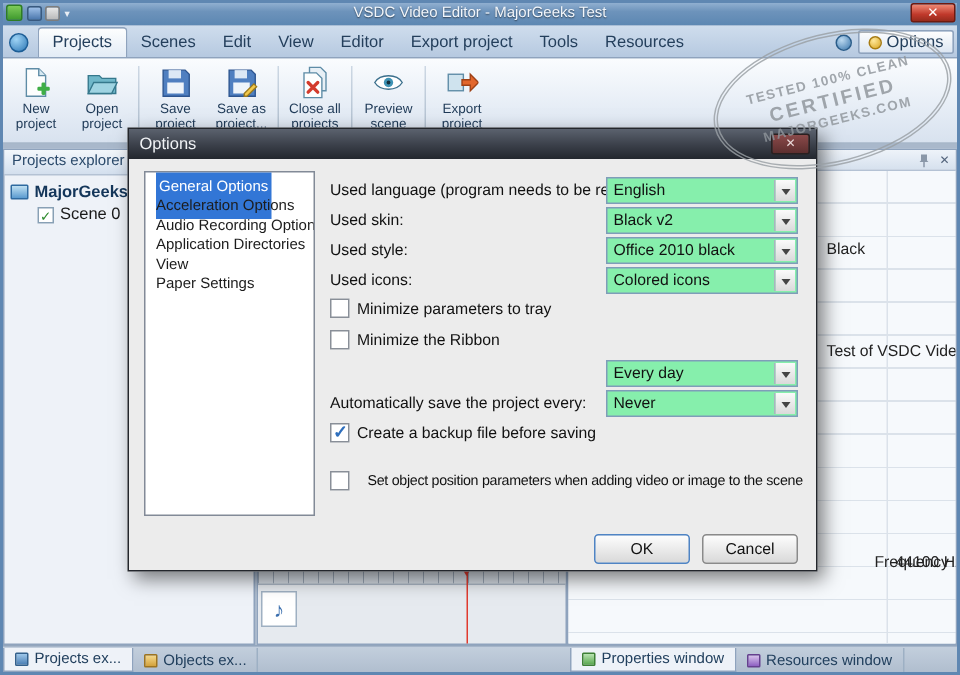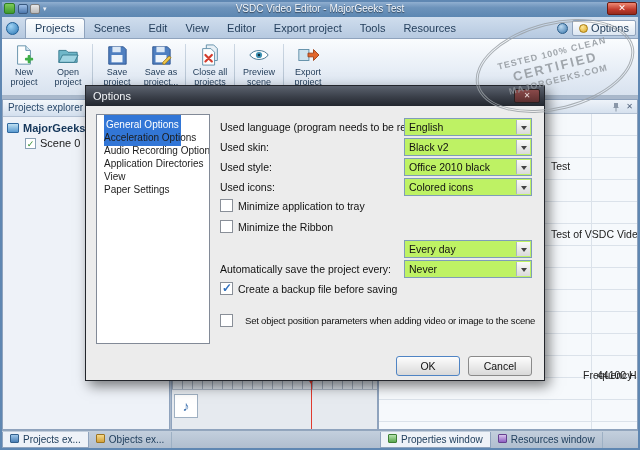--- a/index.html
+++ b/index.html
@@ -84,21 +84,21 @@
   .tl-ruler { height:11px; background:repeating-linear-gradient(to right,#9aa7b6 0 1px,#d6dde5 1px 10px); border-bottom:1px solid #aab6c4; }
   .tl-track { position:absolute; left:2px; top:15px; width:24px; height:24px; background:#fff; border:1px solid #9fb0c2; color:#3b6fae; font-size:14px; text-align:center; line-height:22px; }
   .tl-track::before { content:"♪"; }
   .playhead { position:absolute; left:139px; top:0; bottom:0; width:1px; background:#e03b2f; }
   .playhead::before { content:""; position:absolute; top:0; left:-3px; border-left:3px solid transparent; border-right:3px solid transparent; border-top:5px solid #e03b2f; }
 
   
   .bottombar { position:absolute; left:0; right:0; bottom:0; height:20px; background:linear-gradient(#c3cfdd,#aebccd); border-top:1px solid #93a6bd; z-index:2; }
   .bgroup-left { position:absolute; left:2px; top:1px; display:flex; }
   .bgroup-right { position:absolute; left:380px; top:1px; display:flex; }
-  .btab { display:flex; align-items:flex-start; gap:4px; padding:2px 7px; font-size:10px; color:#22405e; height:16px; border-right:1px solid #9db0c4; white-space:nowrap; }
+  .btab { display:flex; align-items:center; gap:4px; padding:2px 7px; font-size:10px; color:#22405e; height:16px; border-right:1px solid #9db0c4; white-space:nowrap; }
   .btab.active { background:#eef2f8; border:1px solid #8fa3bd; border-top:none; }
   .ticon { width:9px; height:9px; border-radius:1px; flex:none; }
   .ticon-projects { background:linear-gradient(#9ec7ea,#4b7fb5); border:1px solid #33608c; }
   .ticon-objects { background:linear-gradient(#f5d98c,#d3a23c); border:1px solid #9d7420; }
   .ticon-props { background:linear-gradient(#b9e3b2,#5aa84f); border:1px solid #3d7f35; }
   .ticon-res { background:linear-gradient(#d8c3ec,#8e5fc2); border:1px solid #66408f; }
 
   
   .dialog { position:absolute; left:85px; top:85px; width:460px; height:296px; background:#ececec;
     border:1px solid #23262c; box-shadow:4px 5px 12px rgba(0,0,0,.5); z-index:10; overflow:hidden; }
@@ -108,21 +108,21 @@
     background:linear-gradient(#8a4a4a,#5d2f2f); border:1px solid #2a2020; border-radius:2px;
     color:#ecdcdc; font-size:8px; line-height:12px; text-align:center; }
   .dlg-close::before { content:"✕"; }
   .dlg-body { position:absolute; top:20px; left:0; right:0; bottom:0; }
   .dlg-tree { position:absolute; left:10px; top:8px; width:114px; bottom:36px; background:#fff; border:1px solid #828a97; padding:3px 0; overflow:hidden; }
   .dt-item { font-size:10px; padding:1px 4px 1px 7px; color:#1c1c1c; white-space:nowrap; }
   .dt-item.selected span { background:#3276d6; color:#fff; padding:16px 2px; }
 
   .frow { position:absolute; left:134px; right:12px; height:18px; }
   .flabel { position:absolute; left:0; top:3px; font-size:10.5px; color:#111; white-space:nowrap; }
-  .fselect { position:absolute; right:0; top:0; width:128px; height:18px; background:#bef264; border:1px solid #7f9db9;
+  .fselect { position:absolute; right:0; top:0; width:128px; height:18px; background:#86efac; border:1px solid #7f9db9;
     font-size:10.5px; line-height:16px; padding:0 18px 0 4px; color:#111; white-space:nowrap; overflow:hidden; }
   .arrow { position:absolute; right:1px; top:1px; bottom:1px; width:14px; background:linear-gradient(#fafafa,#dadada); border-left:1px solid #aab4c0; }
   .arrow::after { content:""; position:absolute; left:4px; top:6px; border-left:3px solid transparent; border-right:3px solid transparent; border-top:4px solid #444; }
   .r-lang { top:12px; } .r-skin { top:32px; } .r-style { top:52px; } .r-icons { top:72px; }
   .r-upd { top:134px; } .r-save { top:154px; }
 
   .crow { position:absolute; left:134px; right:2px; display:flex; align-items:center; gap:5px; }
   .r-cb1 { top:93px; } .r-cb2 { top:114px; } .r-cb3 { top:176px; } .r-cb4 { top:208px;gap:12px; }
   .cbox { width:13px; height:13px; background:#fff; border:1px solid #898f98; flex:none; position:relative; }
   .cbox.checked::after { content:"✓"; position:absolute; left:1px; top:-2px; color:#2f6fbd; font-size:12px; font-weight:bold; }
@@ -253,21 +253,21 @@
 <div class="right-panel">
   <div class="rp-header">
     <svg class="pin-icon" viewBox="0 0 10 10">
         <path d="M3 1h4v4l1 1H2l1-1z" fill="#8a97a8"></path>
         <rect x="4.5" y="6" width="1" height="3.5" fill="#8a97a8"></rect>
       </svg>
     <span class="rp-close"></span>
   </div>
   <div class="rp-body">
     <div class="rp-colline"></div>
-    <span class="rp-text rpt-1">Test</span>
+    <span class="rp-text rpt-1">Black</span>
     <span class="rp-text rpt-2">Test of VSDC Video</span>
     <span class="rp-text rpt-3l">Frequency</span>
     <span class="rp-text rpt-3v">44100 Hz</span>
   </div>
 </div>
 
 <div class="timeline">
   <div class="tl-ruler"></div>
   <div class="tl-track"></div>
   <div class="playhead"></div>
@@ -323,21 +323,21 @@
       <span class="flabel">Used style:</span>
       <div class="fselect"><span>Office 2010 black</span><span class="arrow"></span></div>
     </div>
     <div class="frow r-icons">
       <span class="flabel">Used icons:</span>
       <div class="fselect"><span>Colored icons</span><span class="arrow"></span></div>
     </div>
 
     <div class="crow r-cb1">
       <span class="cbox"></span>
-      <span class="clabel">Minimize application to tray</span>
+      <span class="clabel">Minimize parameters to tray</span>
     </div>
     <div class="crow r-cb2">
       <span class="cbox"></span>
       <span class="clabel">Minimize the Ribbon</span>
     </div>
 
     <div class="frow r-upd">
       <div class="fselect"><span>Every day</span><span class="arrow"></span></div>
     </div>
     <div class="frow r-save">

